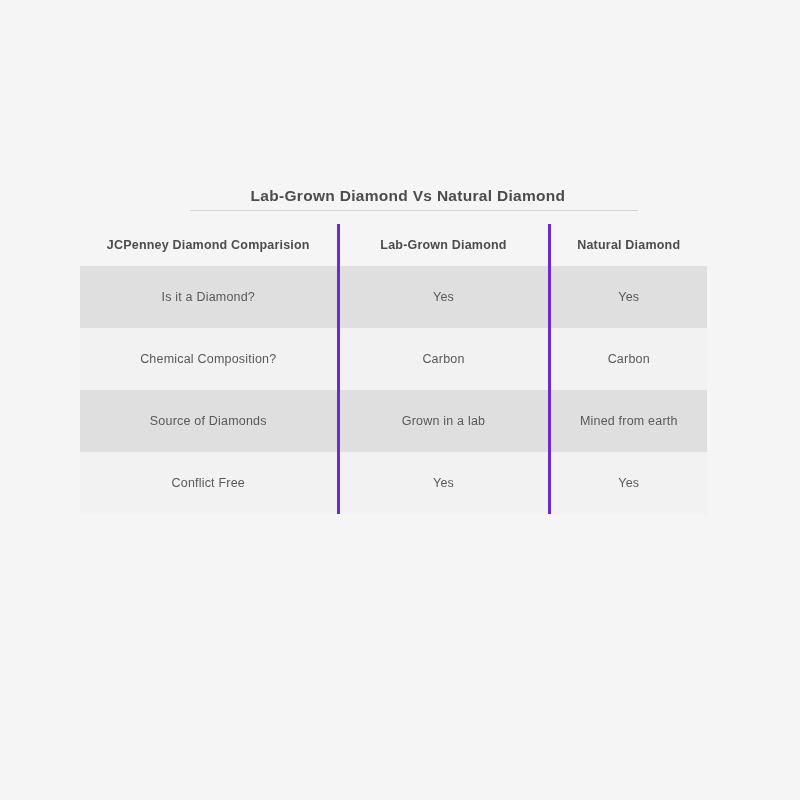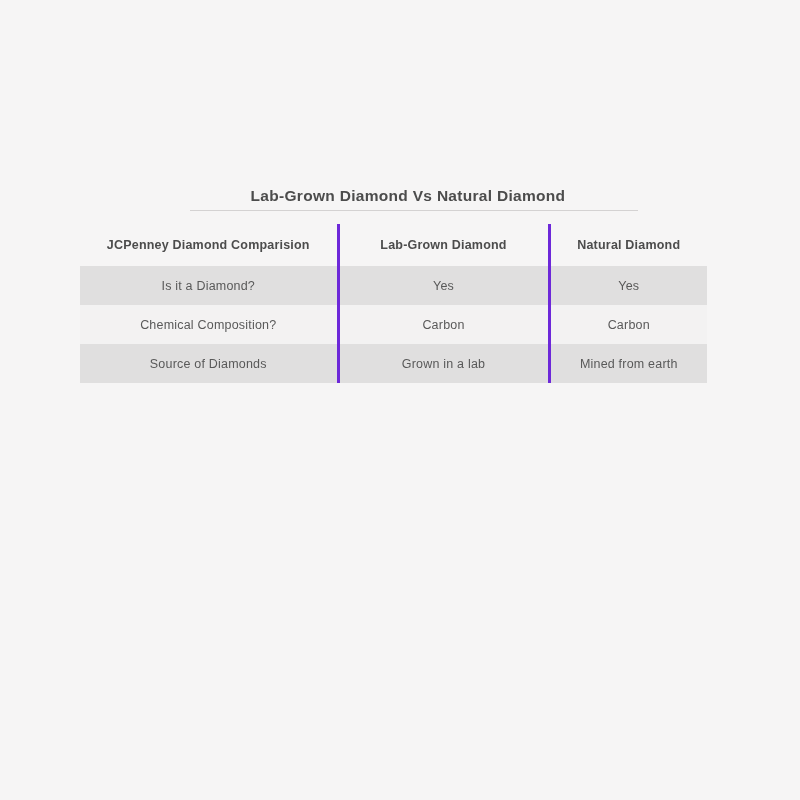--- a/index.html
+++ b/index.html
@@ -56,21 +56,21 @@
   }
   table.compare th {
     height: 42px;
     font-size: 12.5px;
     font-weight: bold;
     letter-spacing: 0.2px;
     color: #4c4c4c;
     background: transparent;
   }
   table.compare td {
-    height: 39px;
+    height: 62px;
     font-size: 12.5px;
     letter-spacing: 0.2px;
     color: #595959;
     margin-top: 48px;
   }
   table.compare th.sep,
   table.compare td.sep {
     border-left: 3px solid #6d28d9;
   }
   tr.row-shaded td { background: #e0dfdf; }
@@ -106,15 +106,20 @@
       <tr class="row-light">
         <td>Chemical Composition?</td>
         <td class="sep">Carbon</td>
         <td class="sep">Carbon</td>
       </tr>
       <tr class="row-shaded">
         <td>Source of Diamonds</td>
         <td class="sep">Grown in a lab</td>
         <td class="sep">Mined from earth</td>
       </tr>
+      <tr class="row-light">
+        <td>Conflict Free</td>
+        <td class="sep">Yes</td>
+        <td class="sep">Yes</td>
+      </tr>
     </tbody>
   </table>
 </div>
 
 </body></html>

